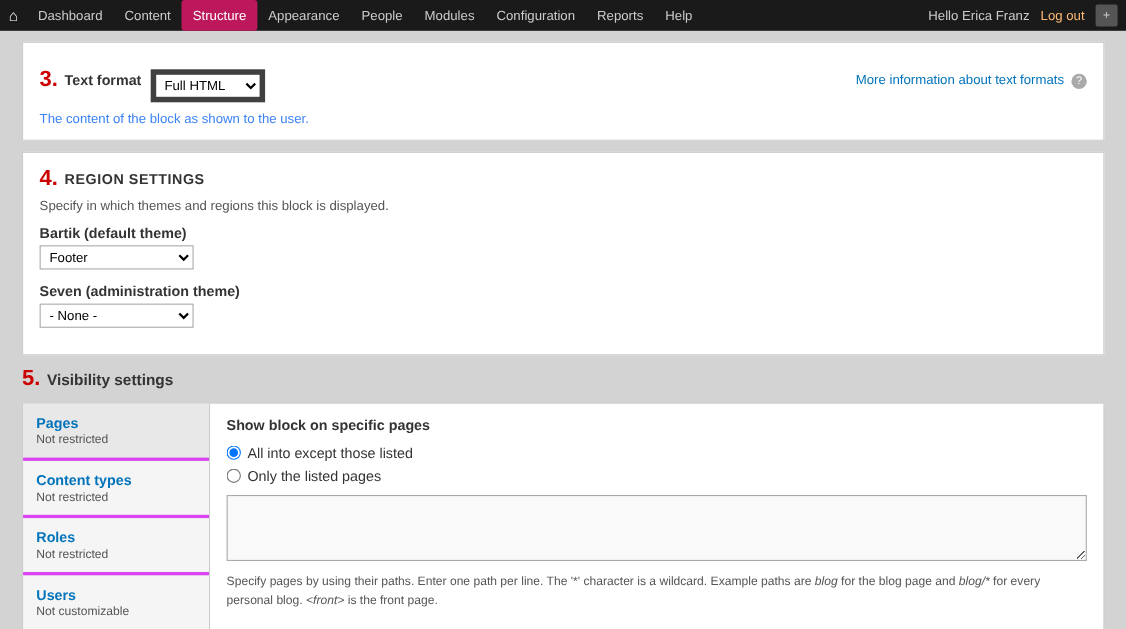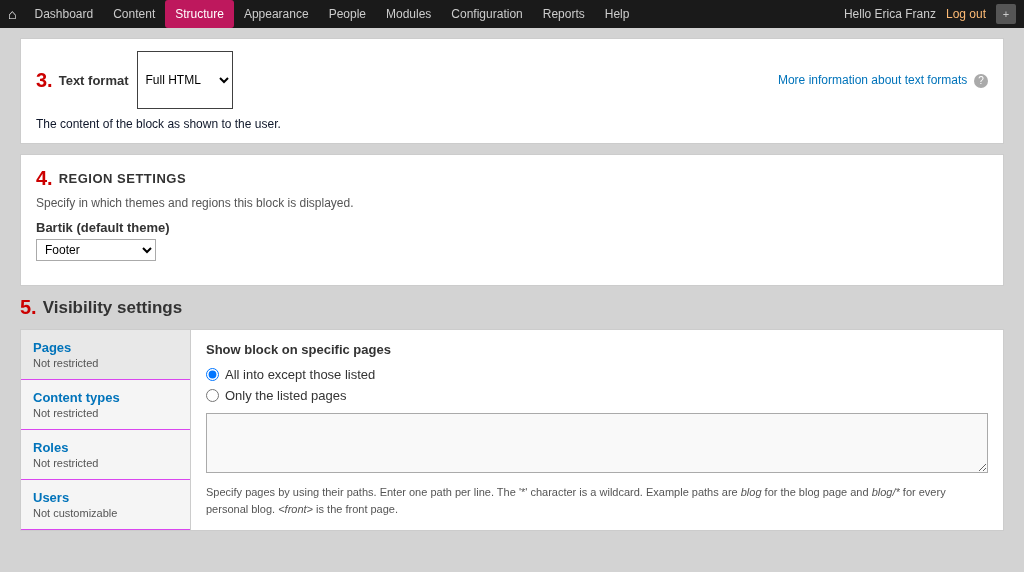--- a/index.html
+++ b/index.html
@@ -92,23 +92,24 @@
       display: flex;
       align-items: center;
     }
     .text-format-label {
       font-weight: bold;
       font-size: 13px;
       margin-right: 8px;
     }
     .text-format-select {
       font-size: 12px;
-      padding: 20px 4px;
-      border: 1px solid #404040;
+      padding: 2px 4px;
+      border: 5px solid #404040;
       background: #fff;
+      margin-top: 12px;
     }
     .more-info-link {
       color: #0073ba;
       font-size: 12px;
       cursor: pointer;
       text-decoration: none;
     }
     .help-icon {
       display: inline-block;
       background: #aaa;
@@ -123,21 +124,21 @@
     }
     .format-hints {
       font-size: 12px;
       color: #555;
       padding-left: 18px;
       margin-bottom: 6px;
     }
     .format-hints li { margin-bottom: 2px; }
     .block-content-note {
       font-size: 12px;
-      color: #0f172a;
+      color: #3b82f6;
       margin-top: 6px;
     }
 
     
     .section-title-bold {
       font-weight: bold;
       font-size: 13px;
       letter-spacing: 0.5px;
       text-transform: uppercase;
     }
@@ -152,41 +153,41 @@
     .region-group-label {
       font-weight: bold;
       font-size: 13px;
       margin-bottom: 4px;
     }
     .region-select {
       font-size: 12px;
       padding: 2px 4px;
       border: 1px solid #aaa;
       background: #fff;
-      width: 120px;
+      width: 140px;
     }
 
     
     .section-5-title {
       margin-bottom: 10px;
     }
     .visibility-layout {
       display: flex;
       gap: 0;
       border: 1px solid #ccc;
     }
     .visibility-sidebar {
       width: 170px;
       border-right: 1px solid #ccc;
       background: #f5f5f5;
       flex-shrink: 0;
     }
     .visibility-sidebar-item {
       padding: 10px 12px;
-      border-bottom: 1px solid #d946ef;
+      border-bottom: 3px solid #d946ef;
       cursor: pointer;
     }
     .visibility-sidebar-item.active {
       background: #e8e8e8;
     }
     .visibility-sidebar-item .item-title {
       color: #0073ba;
       font-size: 13px;
       font-weight: bold;
       text-decoration: none;
@@ -290,26 +291,35 @@
     <div class="region-group">
       <div class="region-group-label">Bartik (default theme)</div>
       <select class="region-select">
         <option>Footer</option>
         <option>Header</option>
         <option>Sidebar first</option>
         <option>Sidebar second</option>
       </select>
     </div>
 
+    <div class="region-group">
+      <div class="region-group-label">Seven (administration theme)</div>
+      <select class="region-select">
+        <option>- None -</option>
+        <option>Header</option>
+        <option>Content</option>
+        <option>Footer</option>
+      </select>
+    </div>
   </div>
 
   <div style="margin-bottom:10px;">
     <div class="section-5-title" style="display:flex; align-items:center;">
       <span class="section-number">5.</span>
-      <span style="font-weight:bold; font-size:17px;">Visibility settings</span>
+      <span style="font-weight:bold; font-size:14px;">Visibility settings</span>
     </div>
     <div class="visibility-layout">
 
       <div class="visibility-sidebar">
         <div class="visibility-sidebar-item active">
           <div class="item-title">Pages</div>
           <div class="item-sub">Not restricted</div>
         </div>
         <div class="visibility-sidebar-item">
           <div class="item-title">Content types</div>

